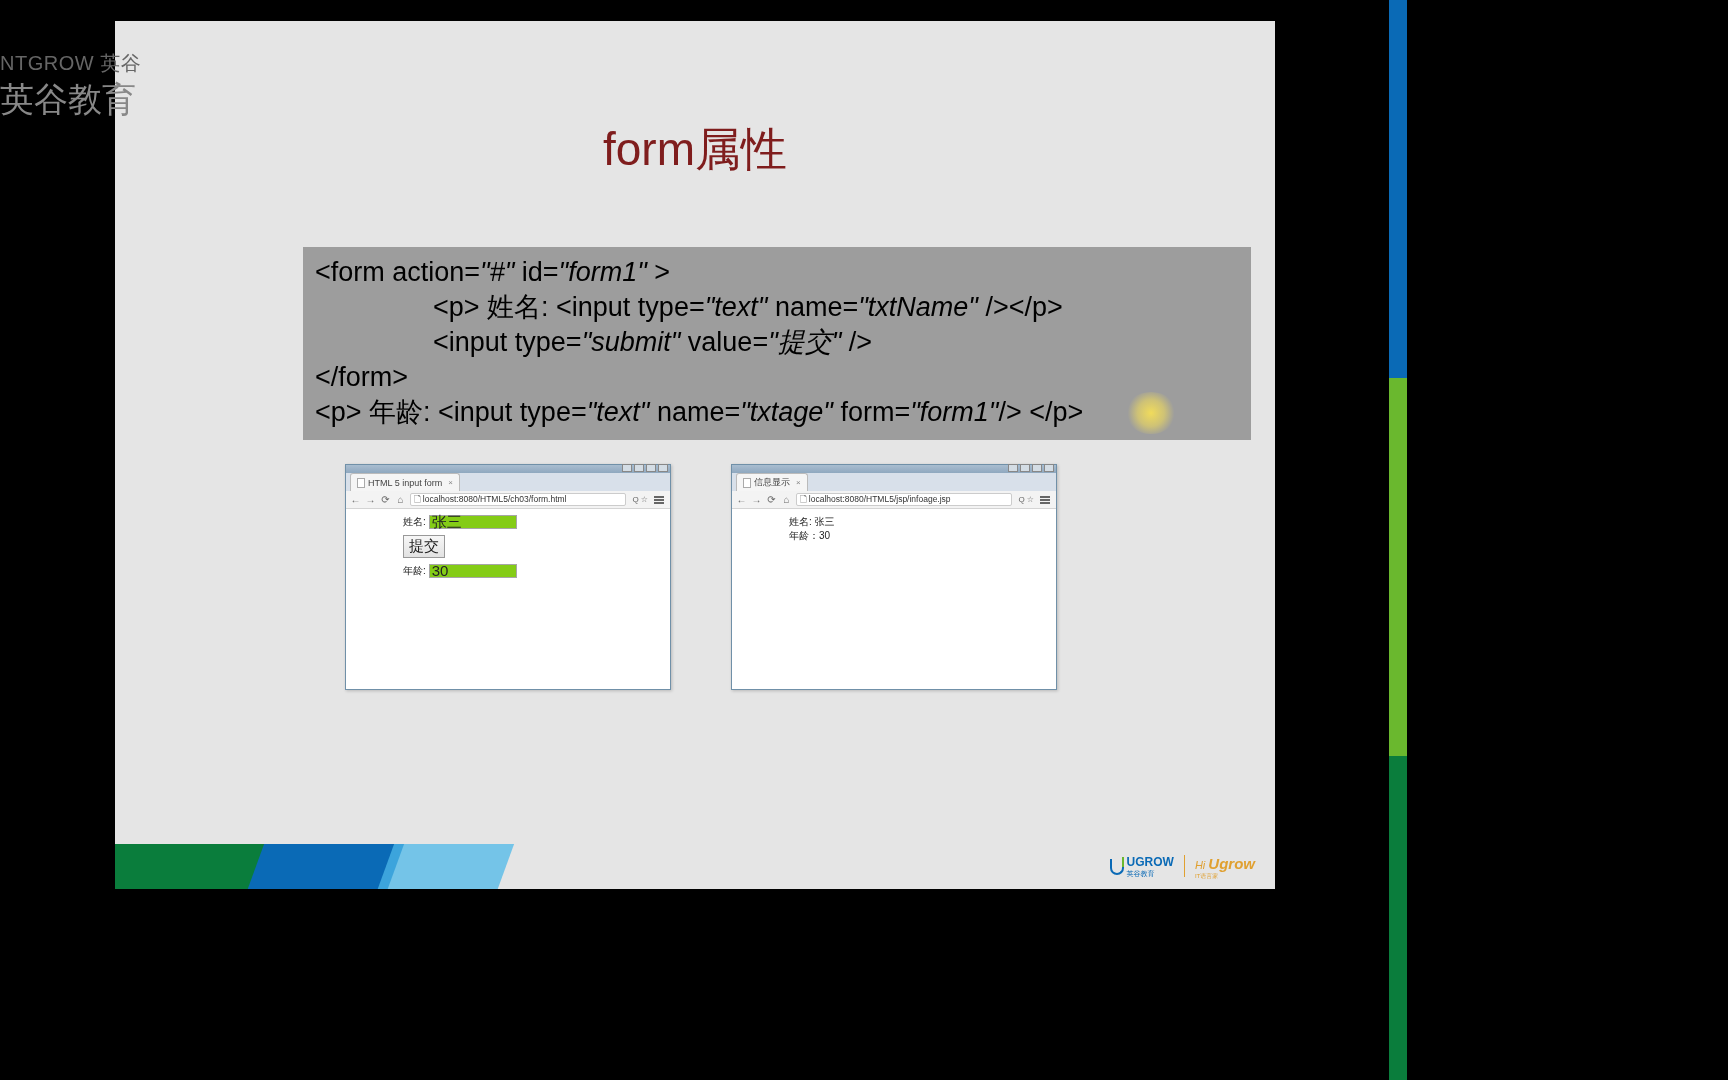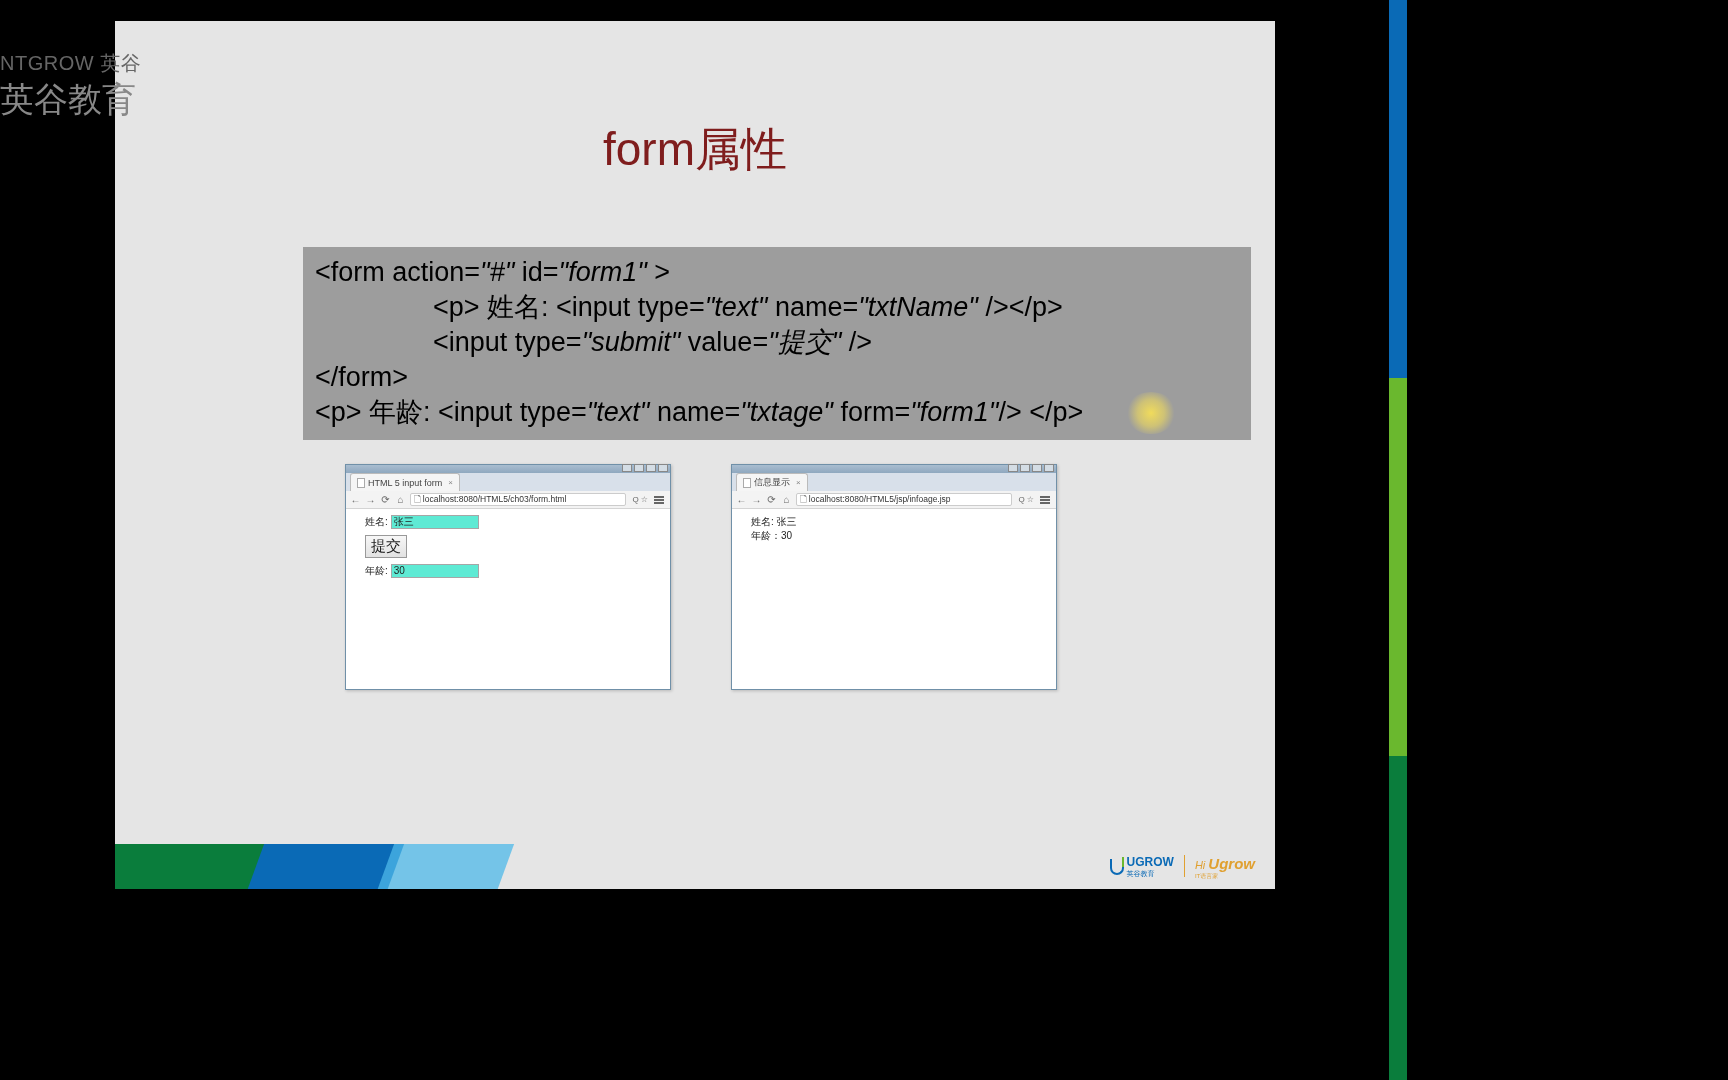--- a/index.html
+++ b/index.html
@@ -208,33 +208,34 @@
       width: 10px;
       height: 1.5px;
       background: #666;
     }
     .bw-content {
       flex: 1;
       background: #fff;
       padding: 6px 19px;
       font-size: 10px;
       color: #222;
+      margin-left: 38px;
     }
     .form-row {
       margin-bottom: 4px;
       display: flex;
       align-items: center;
       gap: 3px;
     }
     .form-input {
       border: 1px solid #a6a6a6;
-      background: #5eead4;
+      background: #84cc16;
       height: 14px;
       width: 88px;
-      font-size: 10px;
+      font-size: 15px;
       padding: 0 2px;
       line-height: 12px;
     }
     .form-btn {
       border: 1px solid #999;
       background: linear-gradient(#f7f7f7, #e2e2e2);
       font-size: 15px;
       padding: 1px 5px;
       margin: 2px 0;
     }

